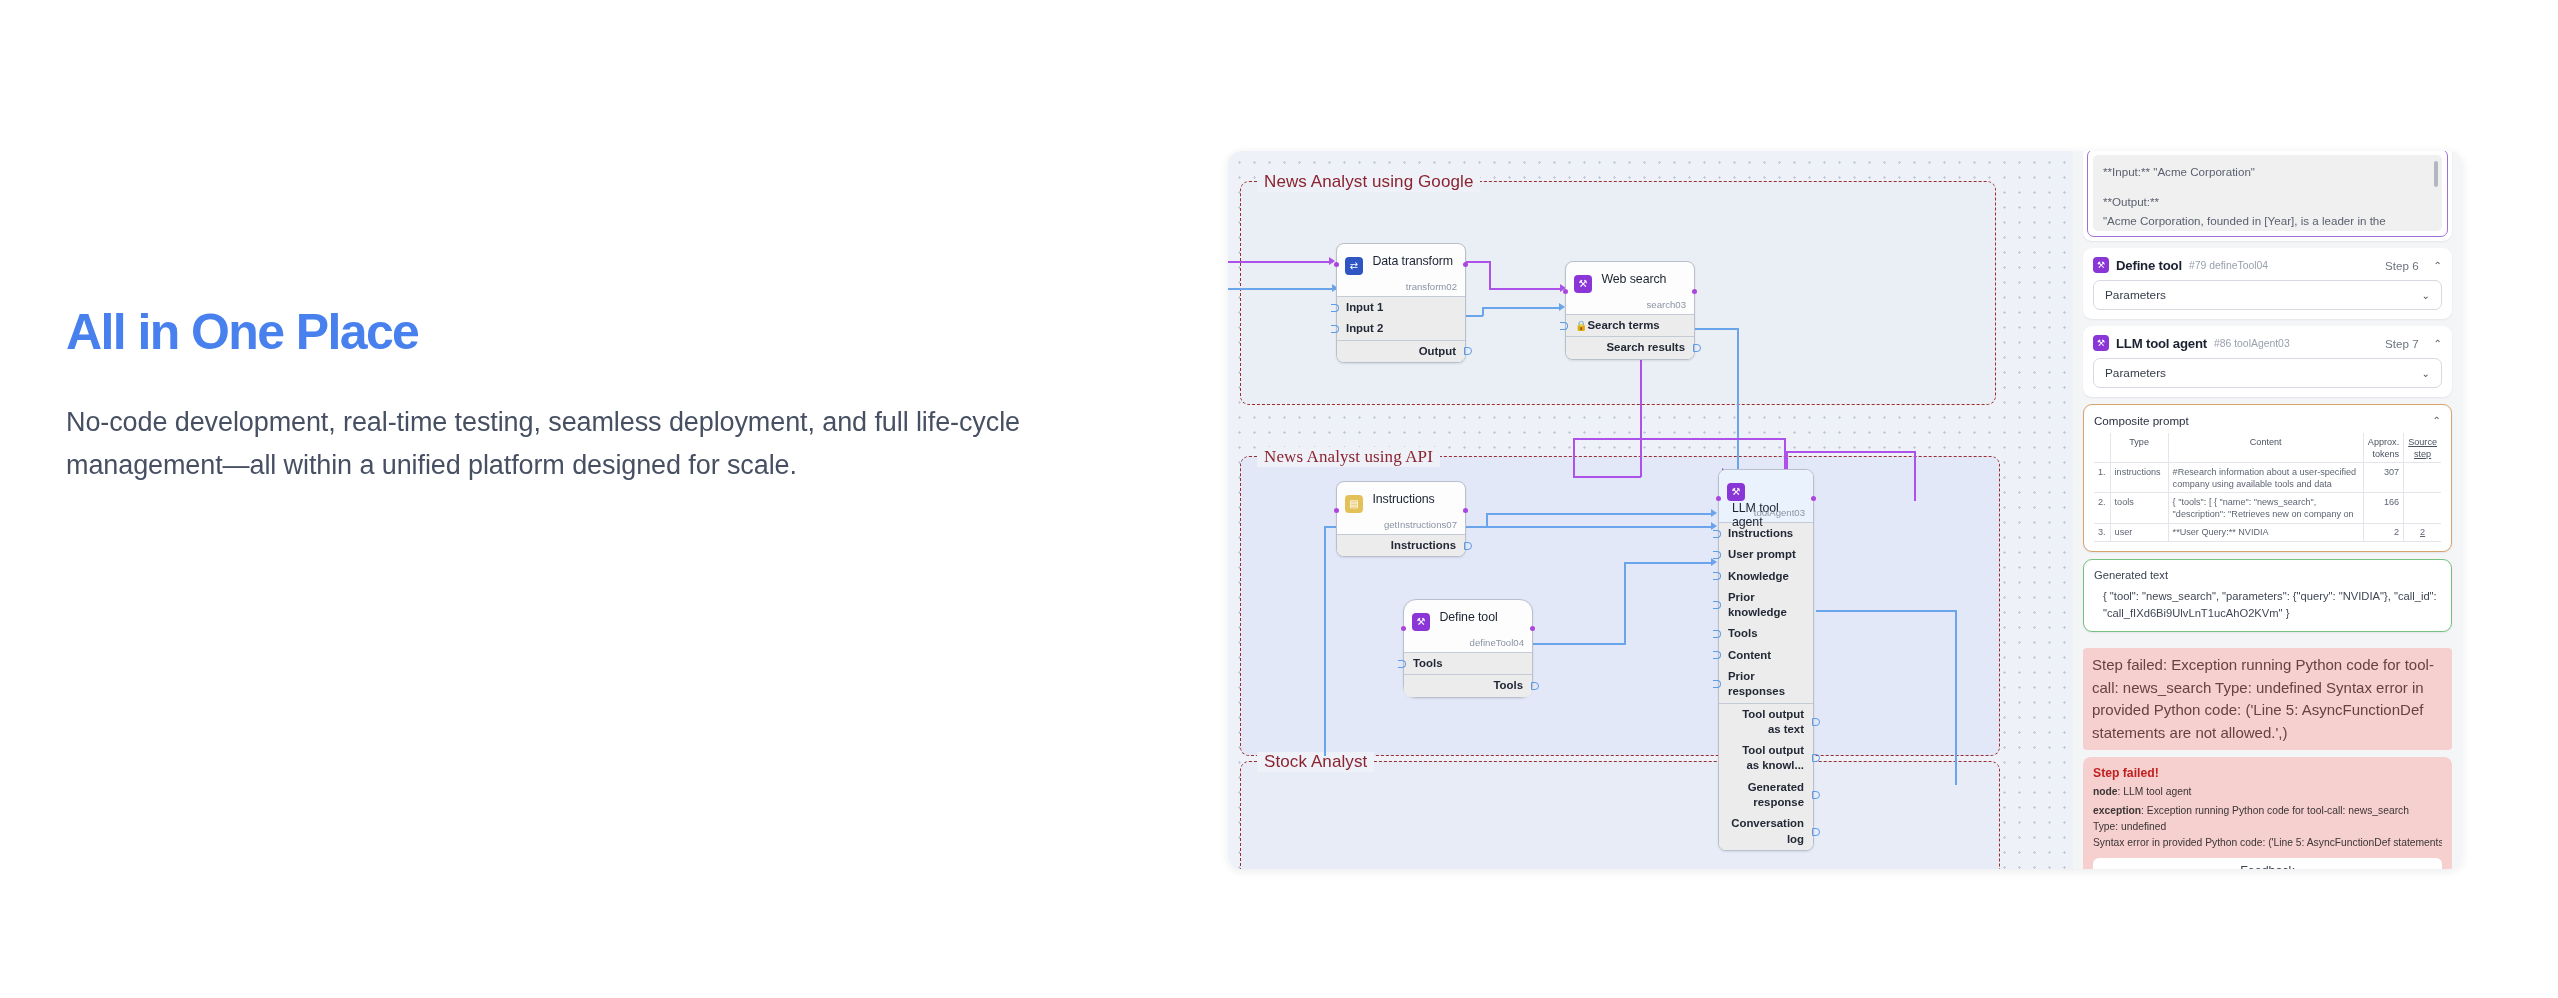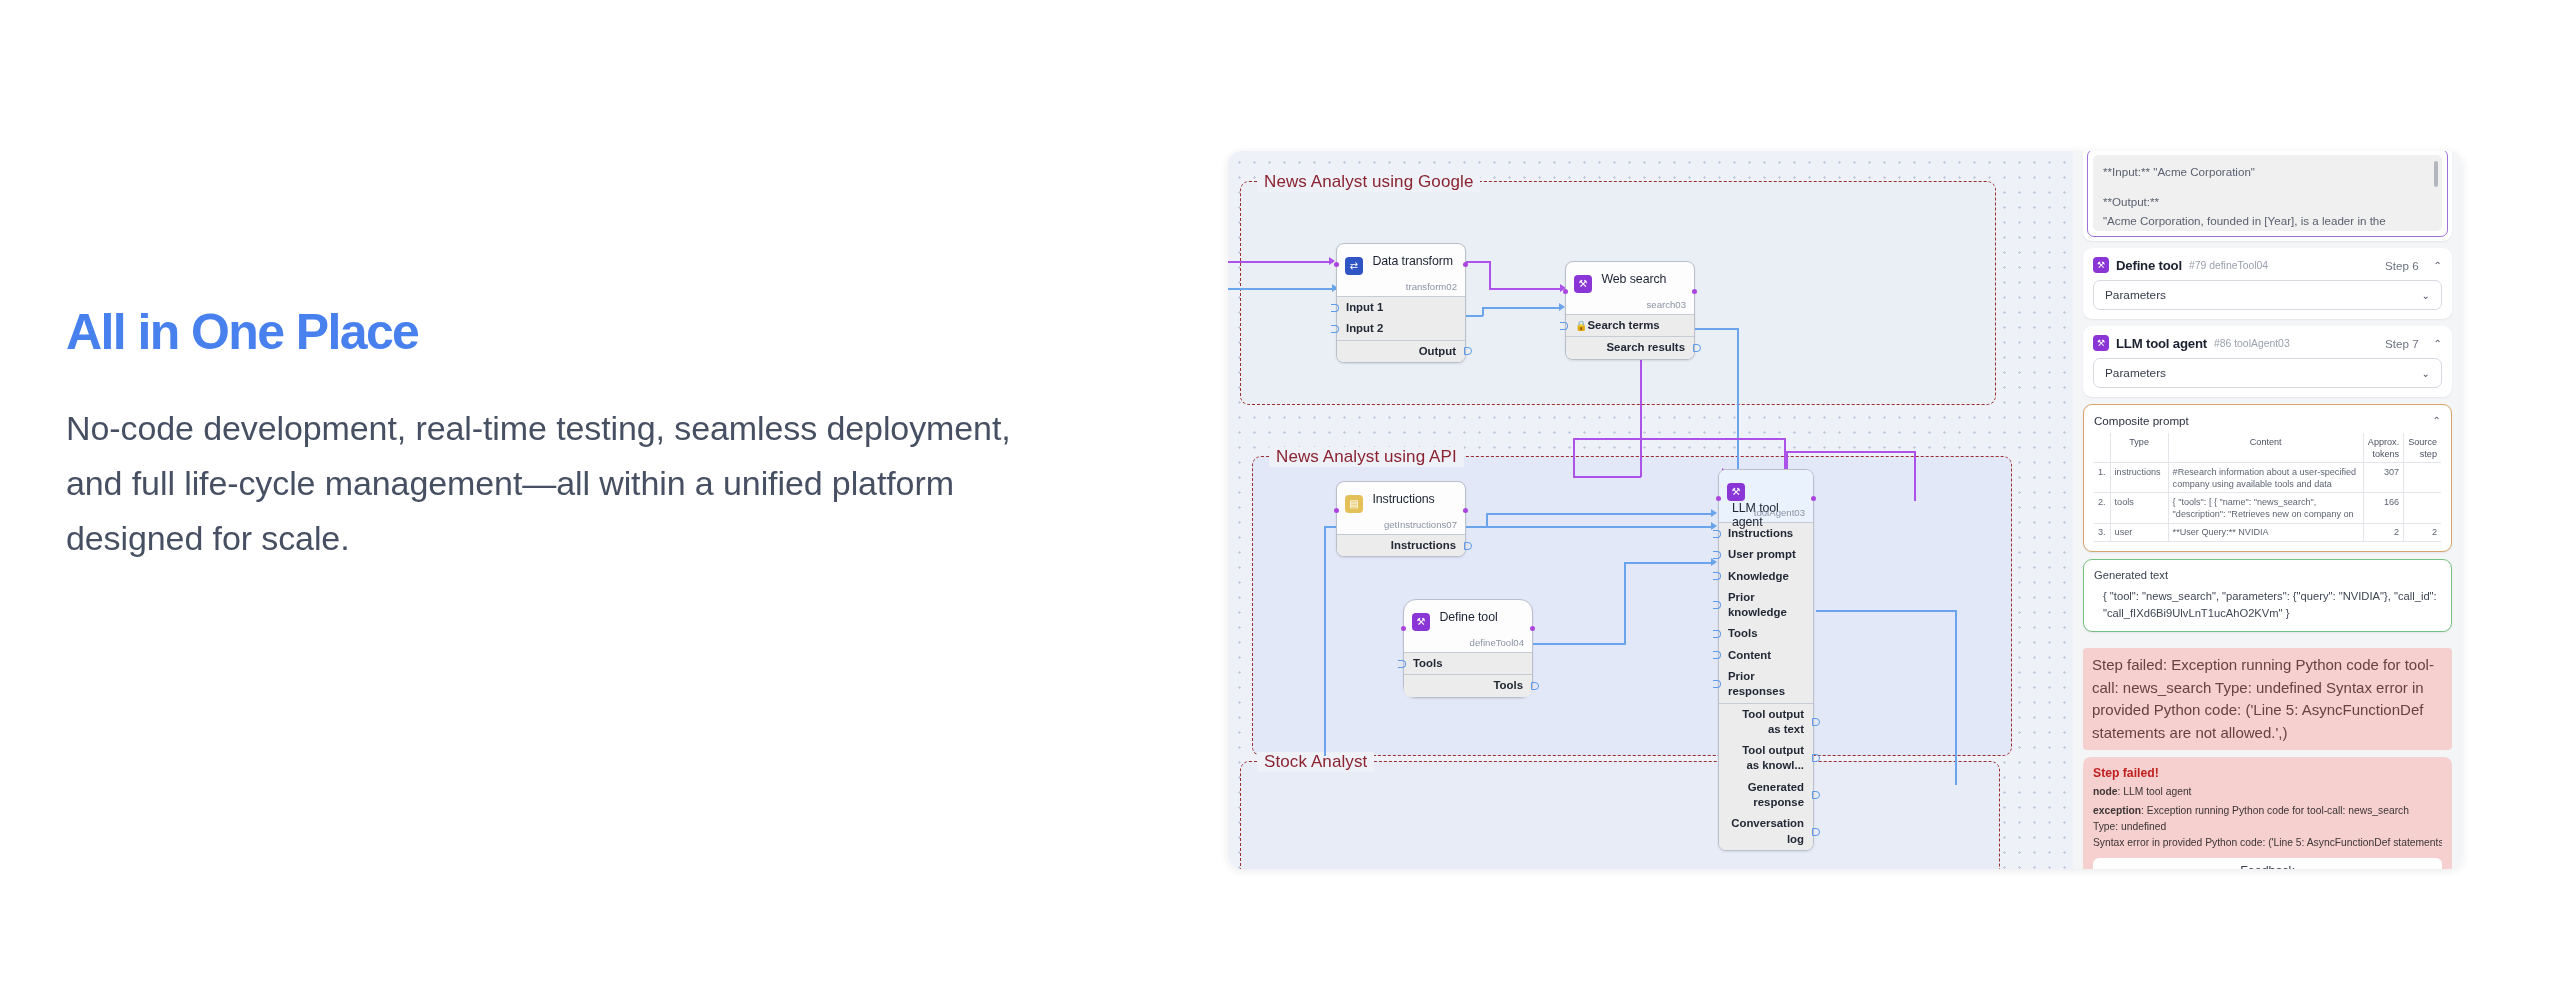--- a/index.html
+++ b/index.html
@@ -3,41 +3,41 @@
 <meta charset="utf-8">
 <style>
   *{box-sizing:border-box;margin:0;padding:0;}
   html,body{width:2558px;height:998px;overflow:hidden;background:#ffffff;
     font-family:"Liberation Sans",sans-serif;}
 
   
   .hero{position:absolute;left:66px;top:306px;width:1020px;}
   .hero-title{font-size:50px;line-height:1.05;font-weight:700;color:#4880ee;
     letter-spacing:-1.6px;}
-  .hero-body{margin-top:42px;font-size:34px;line-height:1.62;color:#475063;
+  .hero-body{margin-top:42px;font-size:27px;line-height:1.62;color:#475063;
     letter-spacing:-0.1px;max-width:960px;}
 
   
   .shot{position:absolute;left:1228px;top:151px;width:1234px;height:718px;
     background:#ffffff;border-radius:14px;overflow:hidden;
     box-shadow:0 2px 10px rgba(18,30,60,.09);}
 
   
   .canvas{position:absolute;left:0;top:0;width:845px;height:718px;
     background:#eef1f7;
     background-image:radial-gradient(#c3ccdd 1.05px, transparent 1.05px);
     background-size:15px 15px;background-position:4px 4px;}
 
   
   .group{position:absolute;border:1.4px dashed #9b2d2d;border-radius:9px;}
   .group-label{position:absolute;top:-10px;left:16px;background:#eef1f7;
     padding:0 7px;font-size:17px;color:#8b2330;white-space:nowrap;
     letter-spacing:.1px;}
   .g-google{left:12px;top:30px;width:756px;height:224px;background:#e9eff4;}
-  .g-api{left:24px;top:305px;width:760px;height:300px;background:#e3e8f8;}
+  .g-api{left:12px;top:305px;width:760px;height:300px;background:#e3e8f8;font-family:Liberation Serif, serif;}
   .g-stock{left:12px;top:610px;width:760px;height:130px;background:#e7ecf7;}
 
   
   .node{position:absolute;width:130px;background:#fdfdfd;
     border:1.3px solid #b9bfcb;border-radius:8px;
     box-shadow:0 1px 2px rgba(20,30,55,.10);}
   .node-head{height:52px;position:relative;padding:7px 8px 0 8px;
     border-radius:7px 7px 0 0;}
   .node-head.blueish{background:#eaf3fd;}
   .node-ico{width:18px;height:18px;border-radius:4px;display:inline-flex;
@@ -104,21 +104,21 @@
   .comp-card{border:1.4px solid #d7a36b;}
   .comp-title{font-size:11.6px;color:#2b3140;display:flex;align-items:center;}
   .comp-title .caret{margin-left:auto;}
   table.cp{width:100%;border-collapse:collapse;margin-top:6px;}
   table.cp th,table.cp td{border:1px solid #e3e5ea;font-size:9.1px;
     color:#5d6472;padding:2.5px 4px;vertical-align:top;line-height:1.33;}
   table.cp th{font-weight:400;color:#4b5260;}
   th.c-idx,td.c-idx{width:14px;text-align:right;}
   th.c-type,td.c-type{width:58px;}
   th.c-tok,td.c-tok{width:40px;text-align:right;}
-  th.c-src,td.c-src{width:36px;text-align:right;}
+  th.c-src,td.c-src{width:36px;text-align:center;text-decoration:underline;}
   table.cp tr:first-child th{border-top:none;}
   table.cp tr th:first-child{border-left:none;}
   table.cp tr td:first-child{border-left:none;}
   table.cp tr th:last-child{border-right:none;}
   table.cp tr td:last-child{border-right:none;}
 
   .gen-card{border:1.3px solid #76c17f;}
   .gen-label{font-size:11.2px;color:#3b424f;}
   .gen-code{margin-top:7px;padding-left:9px;font-size:11.2px;color:#3f4654;
     line-height:1.55;word-break:break-all;}

